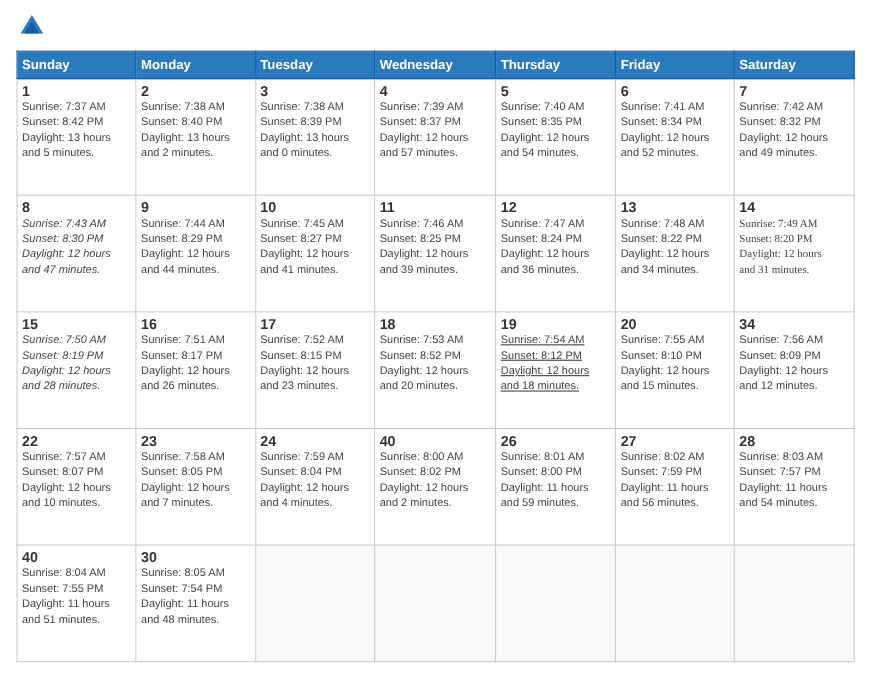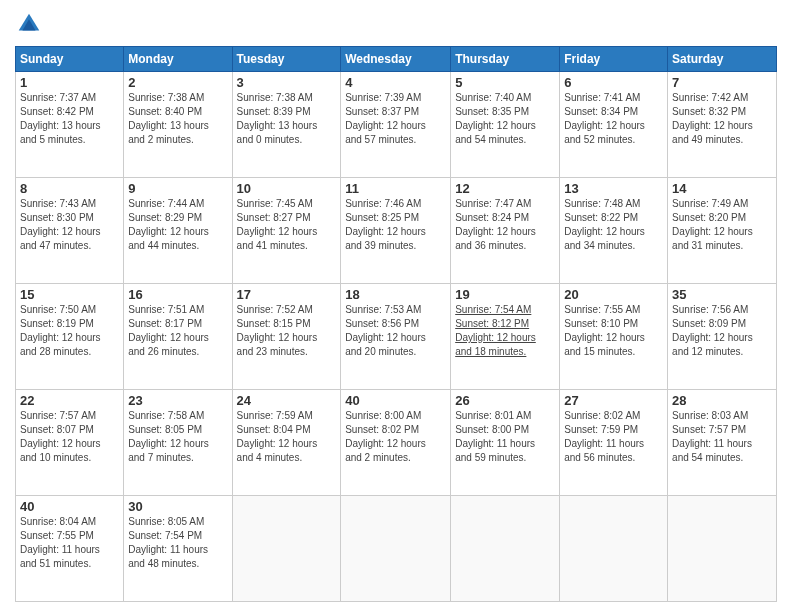--- a/index.html
+++ b/index.html
@@ -174,21 +174,21 @@
             <span class="day-num">7</span>
             <div class="day-info" style="white-space: pre-line;">Sunrise: 7:42 AM
 Sunset: 8:32 PM
 Daylight: 12 hours
 and 49 minutes.</div>
           </td>
         </tr>
         <tr>
           <td>
             <span class="day-num">8</span>
-            <div class="day-info" style="white-space: pre-line;">Sunrise: 7:43 AM
+            <div class="day-info" style="white-space: pre-line; font-style: italic;">Sunrise: 7:43 AM
 Sunset: 8:30 PM
 Daylight: 12 hours
 and 47 minutes.</div>
           </td>
           <td>
             <span class="day-num">9</span>
             <div class="day-info" style="white-space: pre-line;">Sunrise: 7:44 AM
 Sunset: 8:29 PM
 Daylight: 12 hours
 and 44 minutes.</div>
@@ -216,30 +216,30 @@
           </td>
           <td>
             <span class="day-num">13</span>
             <div class="day-info" style="white-space: pre-line;">Sunrise: 7:48 AM
 Sunset: 8:22 PM
 Daylight: 12 hours
 and 34 minutes.</div>
           </td>
           <td>
             <span class="day-num">14</span>
-            <div class="day-info" style="white-space: pre-line;">Sunrise: 7:49 AM
+            <div class="day-info" style="white-space: pre-line; font-family: Liberation Serif, serif;">Sunrise: 7:49 AM
 Sunset: 8:20 PM
 Daylight: 12 hours
 and 31 minutes.</div>
           </td>
         </tr>
         <tr>
           <td>
             <span class="day-num">15</span>
-            <div class="day-info" style="white-space: pre-line;">Sunrise: 7:50 AM
+            <div class="day-info" style="white-space: pre-line; font-style: italic;">Sunrise: 7:50 AM
 Sunset: 8:19 PM
 Daylight: 12 hours
 and 28 minutes.</div>
           </td>
           <td>
             <span class="day-num">16</span>
             <div class="day-info" style="white-space: pre-line;">Sunrise: 7:51 AM
 Sunset: 8:17 PM
 Daylight: 12 hours
 and 26 minutes.</div>
@@ -247,40 +247,40 @@
           <td>
             <span class="day-num">17</span>
             <div class="day-info" style="white-space: pre-line;">Sunrise: 7:52 AM
 Sunset: 8:15 PM
 Daylight: 12 hours
 and 23 minutes.</div>
           </td>
           <td>
             <span class="day-num">18</span>
             <div class="day-info" style="white-space: pre-line;">Sunrise: 7:53 AM
-Sunset: 8:56 PM
+Sunset: 8:52 PM
 Daylight: 12 hours
 and 20 minutes.</div>
           </td>
           <td>
             <span class="day-num">19</span>
             <div class="day-info" style="white-space: pre-line; text-decoration: underline;">Sunrise: 7:54 AM
 Sunset: 8:12 PM
 Daylight: 12 hours
 and 18 minutes.</div>
           </td>
           <td>
             <span class="day-num">20</span>
             <div class="day-info" style="white-space: pre-line;">Sunrise: 7:55 AM
 Sunset: 8:10 PM
 Daylight: 12 hours
 and 15 minutes.</div>
           </td>
           <td>
-            <span class="day-num">35</span>
+            <span class="day-num">34</span>
             <div class="day-info" style="white-space: pre-line;">Sunrise: 7:56 AM
 Sunset: 8:09 PM
 Daylight: 12 hours
 and 12 minutes.</div>
           </td>
         </tr>
         <tr>
           <td>
             <span class="day-num">22</span>
             <div class="day-info" style="white-space: pre-line;">Sunrise: 7:57 AM

